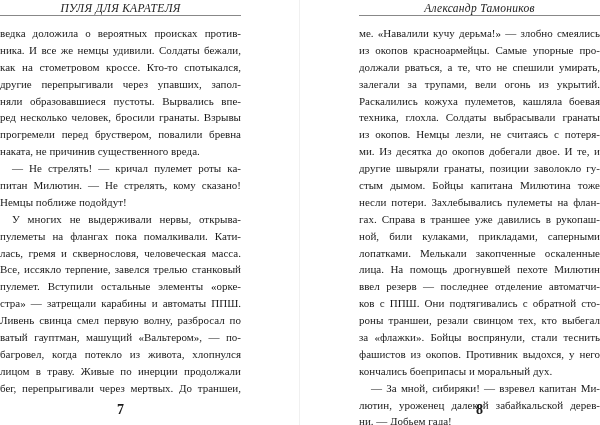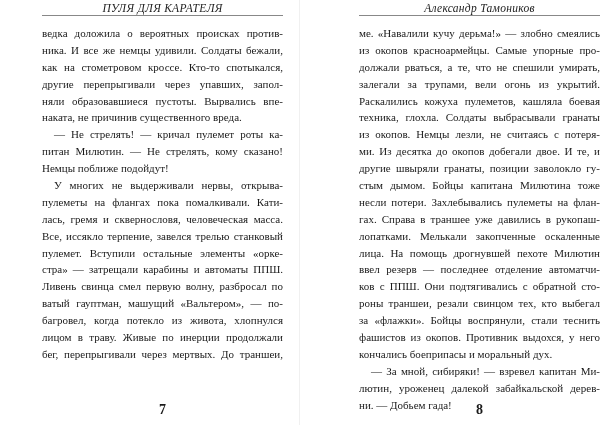--- a/index.html
+++ b/index.html
@@ -1,19 +1,19 @@
 <!DOCTYPE html>
 <html><head>
 <meta charset="utf-8">
 <style>
   html, body { margin:0; padding:0; background:#ffffff; }
   body { width:600px; height:425px; position:relative; overflow:hidden;
          font-family:"Liberation Serif","DejaVu Serif",serif; color:#1a1a1a; }
   .page { position:absolute; top:0; width:241px; height:425px; }
-  .page.left { left:0;margin-left:42px; }
+  .page.left { left:0; }
   .page.right { left:359px; }
   .divider { position:absolute; left:299px; top:0; width:1px; height:425px; background:#f0f0f0; }
   .running-head { position:absolute; top:2px; left:0; width:241px; text-align:center;
                   font-style:italic; font-size:11.5px; letter-spacing:0.3px; color:#222; line-height:12px; }
   .rule { position:absolute; top:15px; left:0; width:241px; height:1px; background:#888; }
   .body-text { position:absolute; top:25px; left:0; width:241px; }
   .line { font-size:11px; line-height:16.9px; height:16.9px; white-space:nowrap;
           text-align:justify; text-align-last:justify; overflow:visible; }
   .line.last { text-align-last:left; }
   .line.indent { text-indent:12px; }
@@ -25,20 +25,22 @@
 
 <div class="page left">
   <div class="running-head">ПУЛЯ ДЛЯ КАРАТЕЛЯ</div>
   <div class="rule"></div>
   <div class="body-text" id="left-body">
       <div class="line">ведка доложила о вероятных происках против-</div>
       <div class="line">ника. И все же немцы удивили. Солдаты бежали,</div>
       <div class="line">как на стометровом кроссе. Кто-то спотыкался,</div>
       <div class="line">другие перепрыгивали через упавших, запол-</div>
       <div class="line">няли образовавшиеся пустоты. Вырвались впе-</div>
+      <div class="line">ред несколько человек, бросили гранаты. Взрывы</div>
+      <div class="line">прогремели перед бруствером, повалили бревна</div>
       <div class="line last">наката, не причинив существенного вреда.</div>
       <div class="line indent">— Не стрелять! — кричал пулемет роты ка-</div>
       <div class="line">питан Милютин. — Не стрелять, кому сказано!</div>
       <div class="line last">Немцы поближе подойдут!</div>
       <div class="line indent">У многих не выдерживали нервы, открыва-</div>
       <div class="line">пулеметы на флангах пока помалкивали. Кати-</div>
       <div class="line">лась, гремя и сквернословя, человеческая масса.</div>
       <div class="line">Все, иссякло терпение, завелся трелью станковый</div>
       <div class="line">пулемет. Вступили остальные элементы «орке-</div>
       <div class="line">стра» — затрещали карабины и автоматы ППШ.</div>
@@ -62,20 +64,21 @@
       <div class="line">должали рваться, а те, что не спешили умирать,</div>
       <div class="line">залегали за трупами, вели огонь из укрытий.</div>
       <div class="line">Раскалились кожуха пулеметов, кашляла боевая</div>
       <div class="line">техника, глохла. Солдаты выбрасывали гранаты</div>
       <div class="line">из окопов. Немцы лезли, не считаясь с потеря-</div>
       <div class="line">ми. Из десятка до окопов добегали двое. И те, и</div>
       <div class="line">другие швыряли гранаты, позиции заволокло гу-</div>
       <div class="line">стым дымом. Бойцы капитана Милютина тоже</div>
       <div class="line">несли потери. Захлебывались пулеметы на флан-</div>
       <div class="line">гах. Справа в траншее уже давились в рукопаш-</div>
+      <div class="line">ной, били кулаками, прикладами, саперными</div>
       <div class="line">лопатками. Мелькали закопченные оскаленные</div>
       <div class="line">лица. На помощь дрогнувшей пехоте Милютин</div>
       <div class="line">ввел резерв — последнее отделение автоматчи-</div>
       <div class="line">ков с ППШ. Они подтягивались с обратной сто-</div>
       <div class="line">роны траншеи, резали свинцом тех, кто выбегал</div>
       <div class="line">за «флажки». Бойцы воспрянули, стали теснить</div>
       <div class="line">фашистов из окопов. Противник выдохся, у него</div>
       <div class="line last">кончались боеприпасы и моральный дух.</div>
       <div class="line indent">— За мной, сибиряки! — взревел капитан Ми-</div>
       <div class="line">лютин, уроженец далекой забайкальской дерев-</div>

